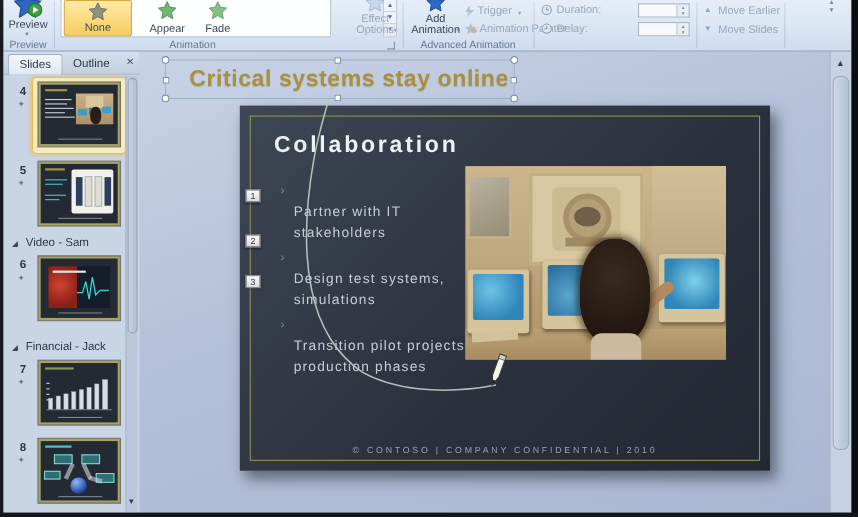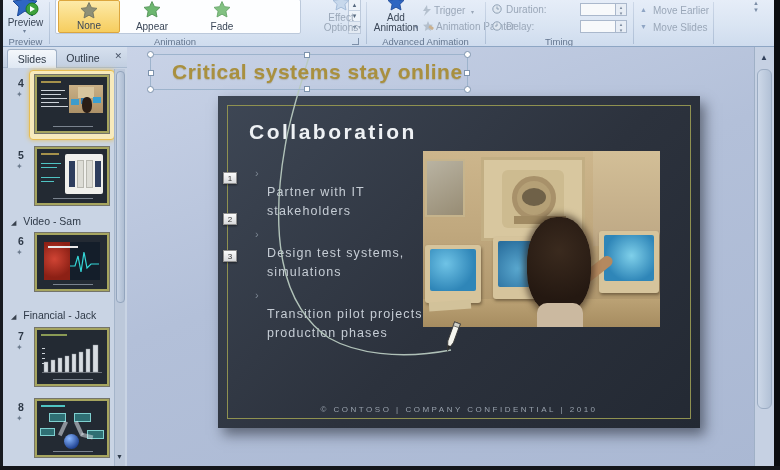--- a/index.html
+++ b/index.html
@@ -104,21 +104,21 @@
           <polygon points="8,0.5 10.3,5.3 15.5,6 11.7,9.7 12.7,15 8,12.4 3.3,15 4.3,9.7 0.5,6 5.7,5.3" fill="#8e9077" stroke="#6f7160" stroke-width=".8"></polygon>
         </svg>
         <div class="glabel">None</div>
       </div>
       <div class="abs gitem" style="left:66px">
         <svg class="gstar" width="17" height="17" viewBox="0 0 16 16" style="top:1px">
           <polygon points="8,0.5 10.3,5.3 15.5,6 11.7,9.7 12.7,15 8,12.4 3.3,15 4.3,9.7 0.5,6 5.7,5.3" fill="#54ab58" stroke="#2f7a34" stroke-width=".8" opacity=".85"></polygon>
         </svg>
         <div class="glabel">Appear</div>
       </div>
-      <div class="abs gitem" style="left:136px">
+      <div class="abs gitem" style="left:112px">
         <svg class="gstar" width="17" height="17" viewBox="0 0 16 16" style="top:1px">
           <polygon points="8,0.5 10.3,5.3 15.5,6 11.7,9.7 12.7,15 8,12.4 3.3,15 4.3,9.7 0.5,6 5.7,5.3" fill="#63b263" stroke="#3c8a40" stroke-width=".8" opacity=".8"></polygon>
         </svg>
         <div class="glabel">Fade</div>
       </div>
     </div>
     <div class="abs gscroll">
       <div>▲</div>
       <div>▼</div>
       <div style="border-bottom:none;background:#e3eaf3">▾</div>
@@ -180,21 +180,20 @@
         <circle cx="5" cy="5" r="4.2" fill="#dfe7f0" stroke="#8fa0b4"></circle>
           <path d="M5 2.5 V5 H3" stroke="#8fa0b4" fill="none"></path>
       </svg>
       <span class="abs smallrow" style="left:14px;top:1px">Delay:</span>
       <div class="abs spin" style="left:88px;top:0"></div>
       <div class="abs spinarrows" style="left:124px;top:0">
         <div>▴</div>
         <div>▾</div>
       </div>
     </div>
-    <div class="abs grouplabel" style="left:0;width:146px">Timing</div>
   </div>
   <div class="abs rsep" style="left:630px"></div>
 
   <div class="abs" style="left:631px;top:0;width:110px;height:62px">
     <div class="abs" style="left:6px;top:5px;width:100px;height:13px;cursor:pointer">
       <span class="abs" style="left:0;top:1px;font-size:7px;color:#8fa5c4">▲</span>
       <span class="abs smallrow" style="left:13px;top:0">Move Earlier</span>
     </div>
     <div class="abs" style="left:6px;top:22px;width:100px;height:13px;cursor:pointer">
       <span class="abs" style="left:0;top:1px;font-size:7px;color:#8fa5c4">▼</span>

